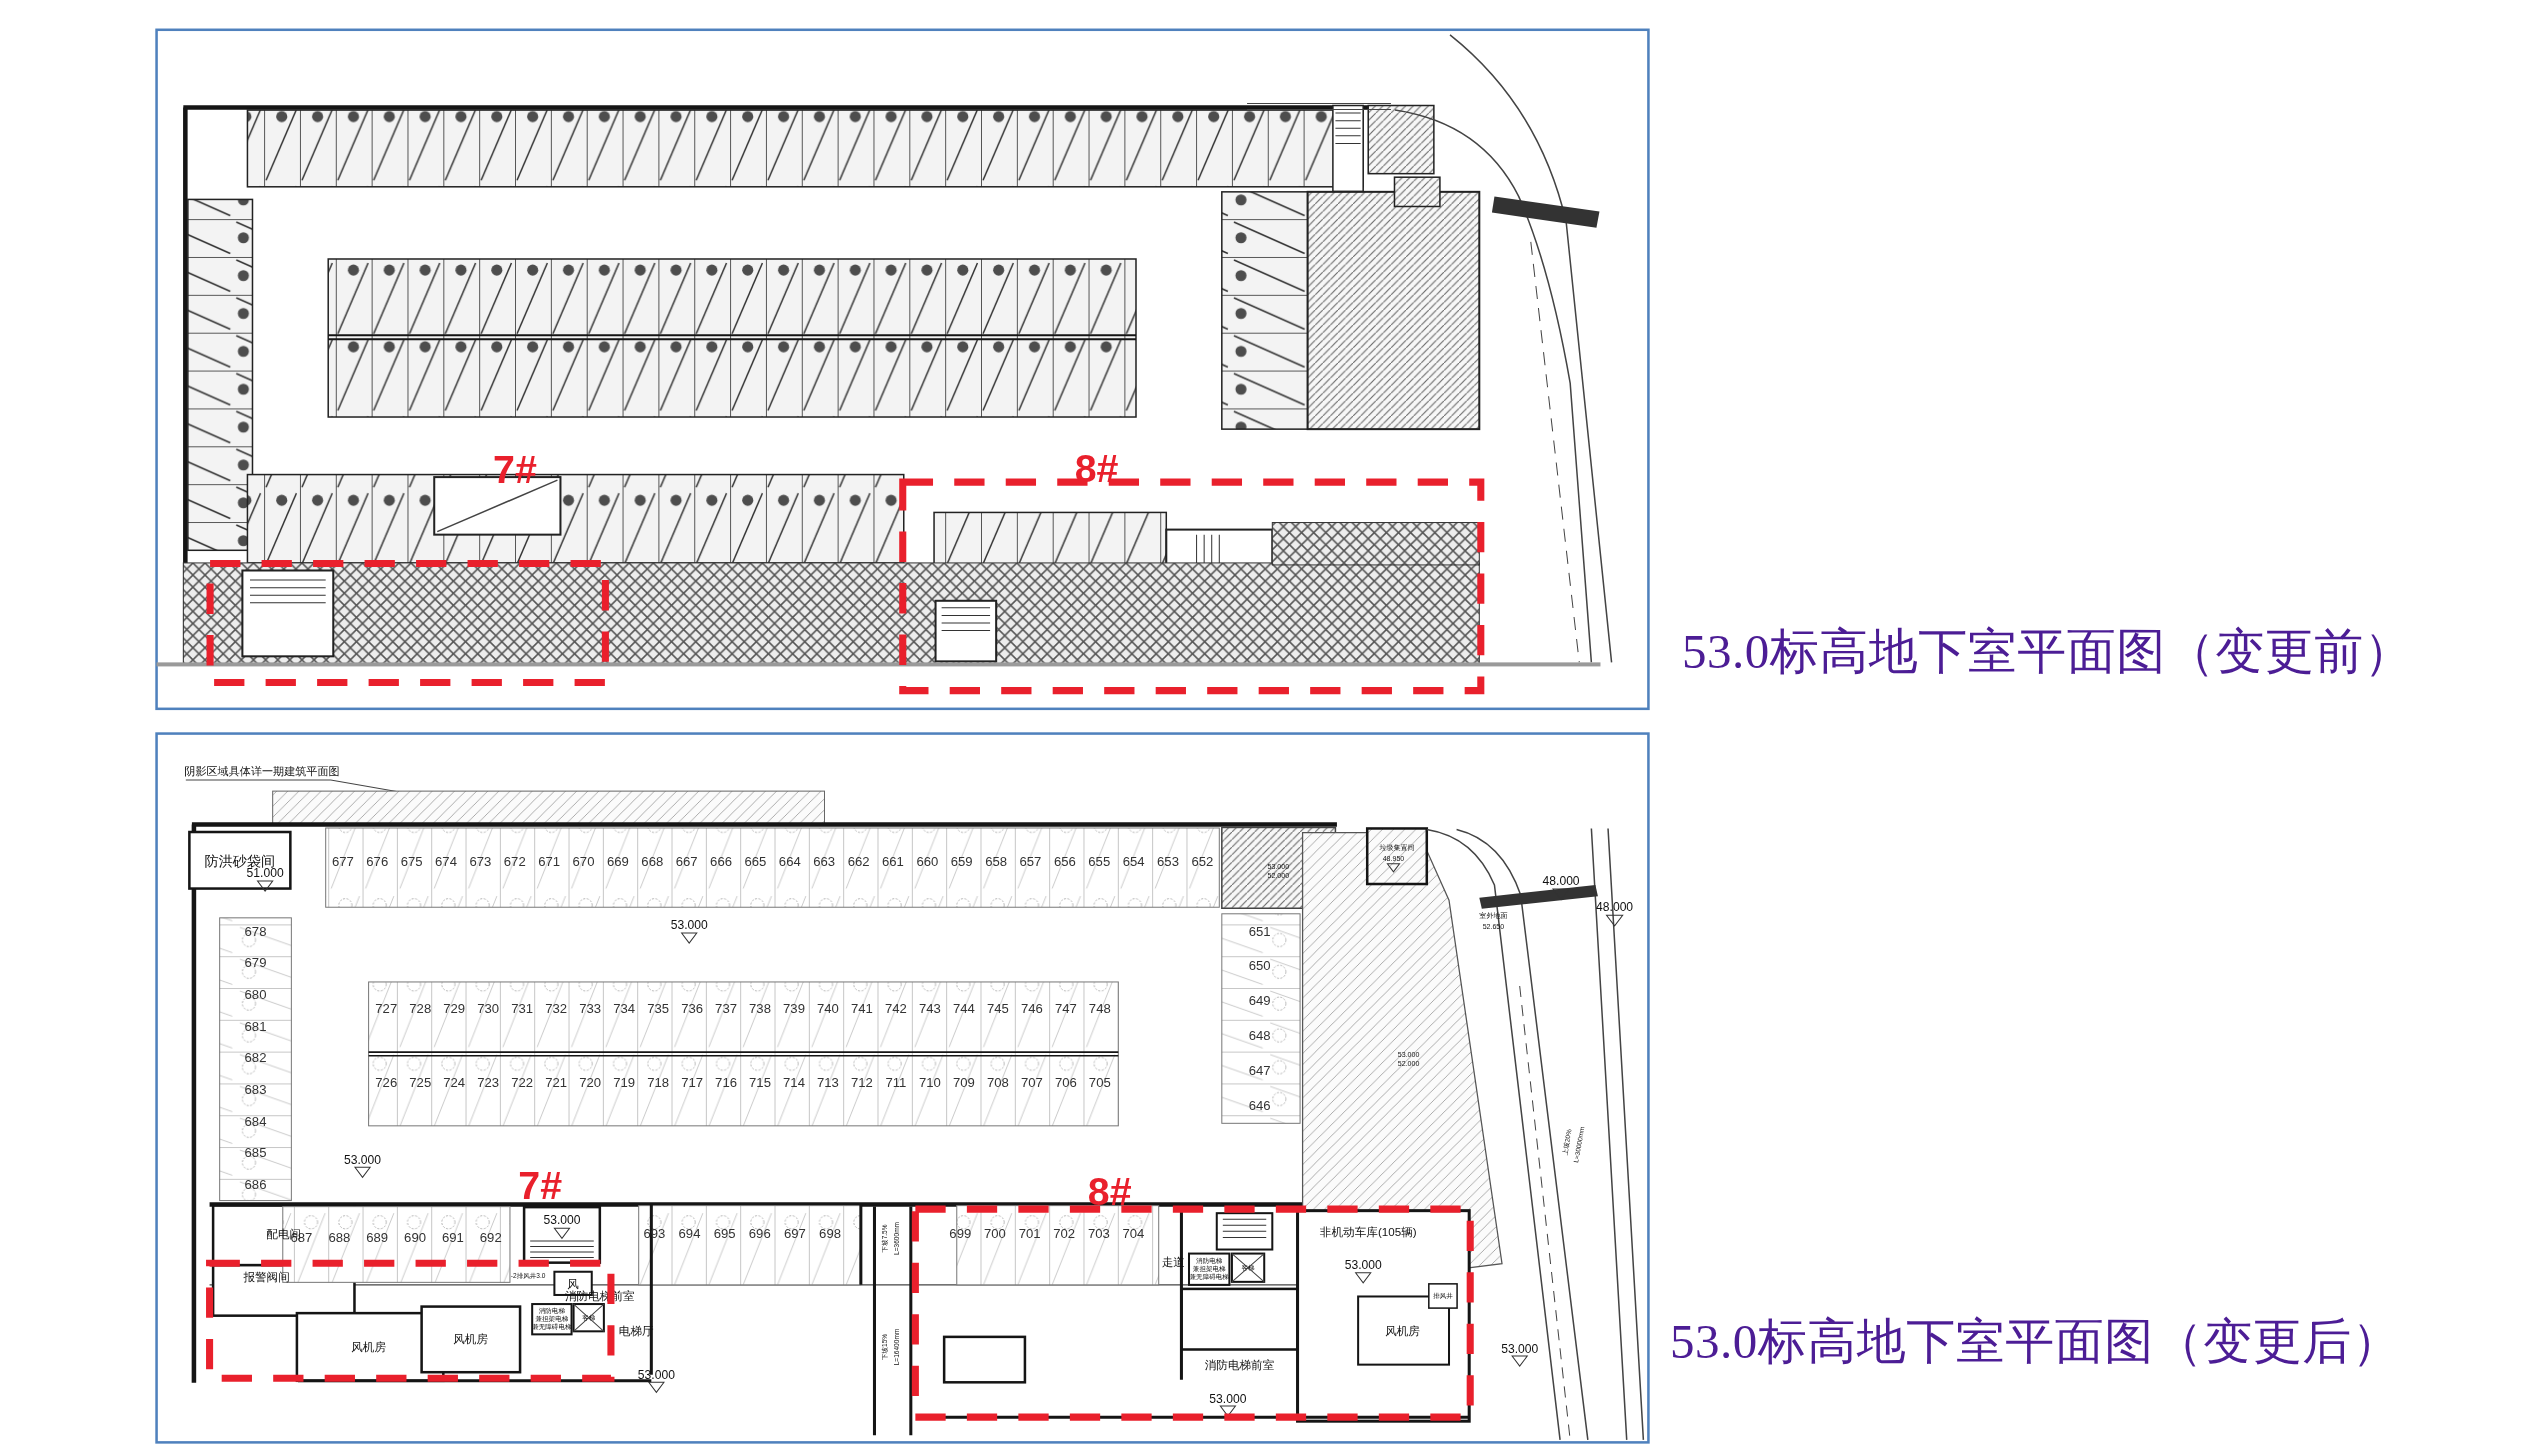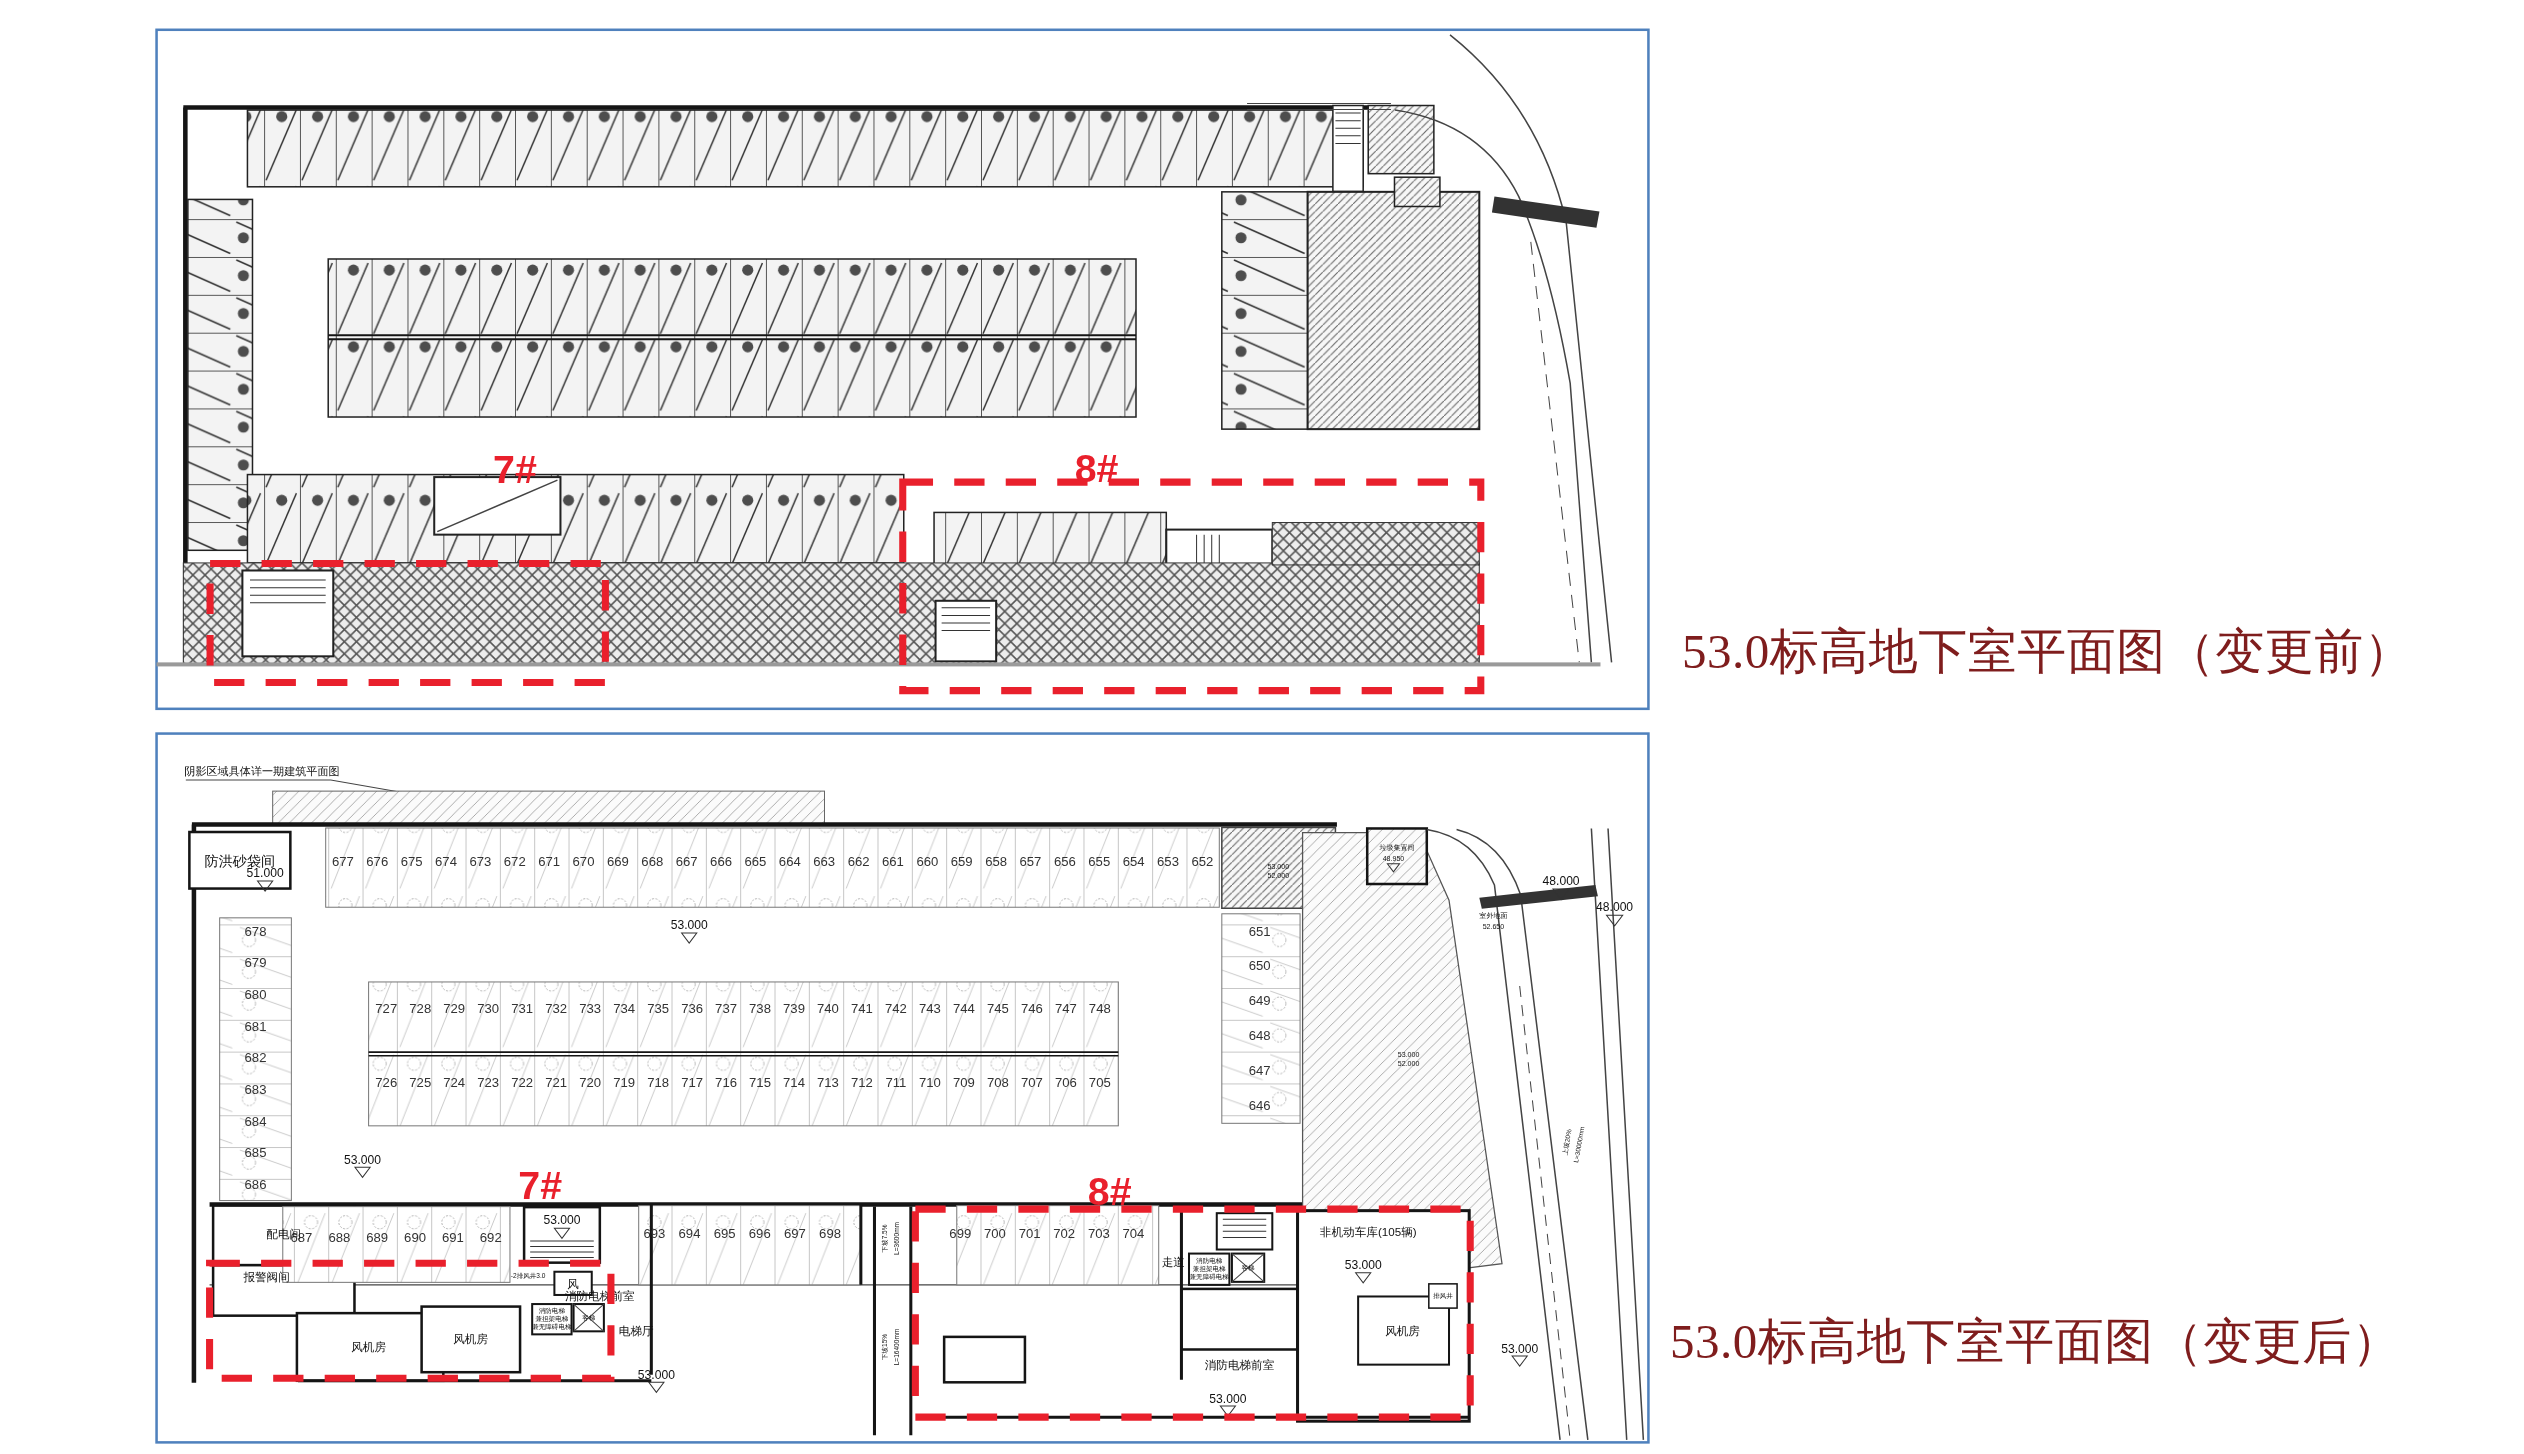--- a/index.html
+++ b/index.html
@@ -19,21 +19,21 @@
   .elev{font-size:24px;text-anchor:middle;fill:#111;}
   .elev-sm{font-size:14px;text-anchor:middle;fill:#111;}
   .note{font-size:22px;fill:#111;}
   .redbox{fill:none;stroke:var(--highlight-red,#E9202C);stroke-width:14;stroke-dasharray:60 42;}
   .redlbl{font-size:78px;font-weight:bold;fill:var(--highlight-red,#E9202C);text-anchor:middle;}
   .tri{stroke:#333;stroke-width:2;fill:none;}
   .stairs{stroke:#333;stroke-width:2;fill:none;}
   .panel{fill:#ffffff;stroke:var(--panel-border-blue,#4F81BD);stroke-width:5;}
   .caption{
     position:absolute;font-family:"Liberation Serif","DejaVu Serif",serif;
-    font-size:49px;color:#7f1d1d;white-space:nowrap;letter-spacing:0.5px;
+    font-size:49px;color:#4c1d95;white-space:nowrap;letter-spacing:0.5px;
   }
 </style>
 </head>
 <body>
 
 <svg width="2585" height="1454" viewBox="0 0 5120 2880">
   <defs>
     <pattern id="stallB" patternUnits="userSpaceOnUse" width="68" height="157">
       <rect width="68" height="157" fill="#ffffff"></rect>
       <line x1="0" y1="0" x2="0" y2="157" stroke="#8d8d8d" stroke-width="2"></line>

